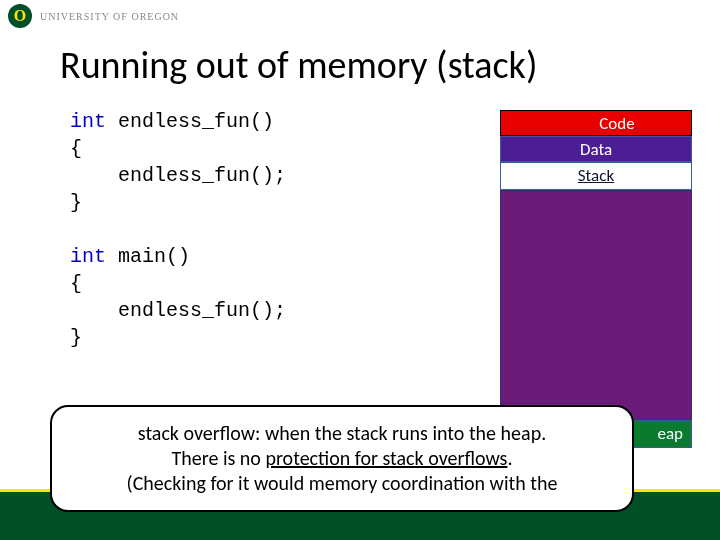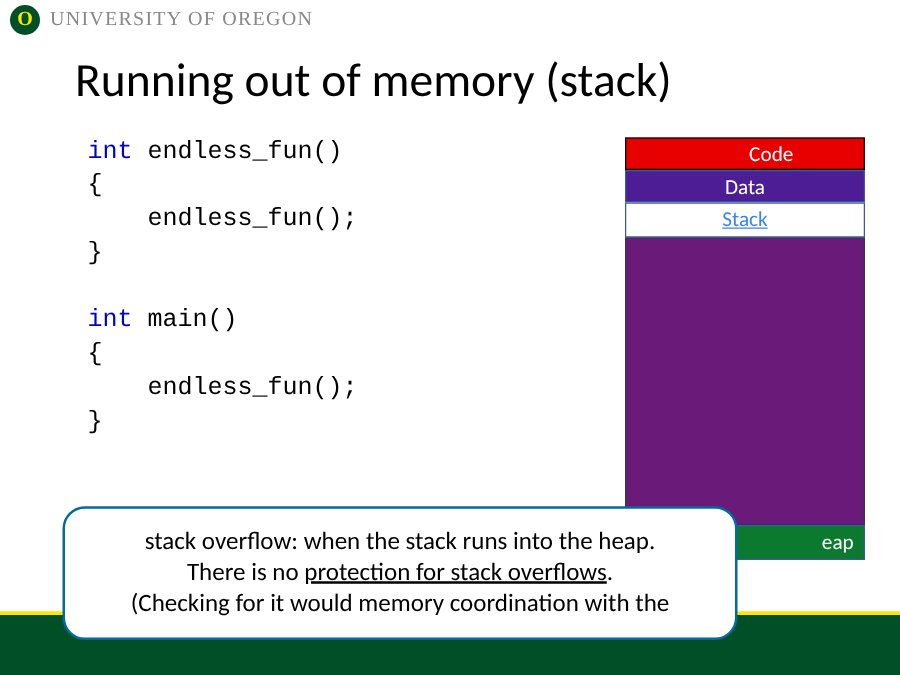--- a/index.html
+++ b/index.html
@@ -1,31 +1,31 @@
 <!DOCTYPE html>
 <html><head>
 <meta charset="utf-8">
 <style>
   * { box-sizing: border-box; margin: 0; padding: 0; }
   html, body { width: 720px; height: 540px; font-family: Calibri, Arial, sans-serif; background: #fff; overflow: hidden; }
   .slide { position: relative; width: 720px; height: 540px; background: #fff; }
   .header-strip { position: absolute; top: 0; left: 0; width: 100%; height: 32px; display: flex; align-items: center; padding-left: 8px; gap: 8px; }
   .logo-o { width: 24px; height: 24px; border-radius: 50%; background: #004F27; display: flex; align-items: center; justify-content: center; color: #FFE600; font-weight: bold; font-size: 16px; font-family: Georgia, serif; }
-  .univ-text { font-size: 16px; letter-spacing: 1px; color: #888; font-family: Georgia, serif; }
+  .univ-text { font-size: 10px; letter-spacing: 1px; color: #888; font-family: Georgia, serif; }
   .title { position: absolute; top: 42px; left: 60px; right: 20px; font-size: 38px; color: #000; font-weight: 400; }
   .code-block { position: absolute; top: 108px; left: 70px; font-family: Consolas, 'Courier New', monospace; font-size: 20px; line-height: 1.35; color: #000; white-space: pre; }
   .code-kw { color: #0000cc; }
   .mem-diagram { position: absolute; top: 110px; right: 28px; width: 192px; }
   .mem-seg { border: 1px solid #3a5b9b; text-align: center; font-size: 17px; padding: 2px 0; }
   .seg-code { background: #e60000; color: #fff; border-color: #000; height: 26px; padding-left: 42px; }
   .seg-data { background: #4c1d95; color: #fff; height: 26px; }
-  .seg-stack { background: #fff; color: #3b82f6; height: 28px; text-decoration: underline; }
+  .seg-stack { background: #fff; color: #0f172a; height: 28px; text-decoration: underline; }
   .seg-free { background: #6a1b7a; height: 230px; border-color: #2f365f; }
   .seg-heap { background: #0b7a2f; color: #fff; height: 28px; }
-  .callout { position: absolute; left: 50px; bottom: 28px; width: 540px; background: #fff; border: 2px solid #0369a1; border-radius: 18px; padding: 14px 20px; font-size: 20px; line-height: 1.25; text-align: center; z-index: 5; }
+  .callout { position: absolute; left: 50px; bottom: 28px; width: 584px; background: #fff; border: 2px solid #000000; border-radius: 18px; padding: 14px 20px; font-size: 20px; line-height: 1.25; text-align: center; z-index: 5; }
   .underline { text-decoration: underline; }
   .footer-bar { position: absolute; bottom: 0; left: 0; width: 100%; height: 48px; background: #004F27; }
   .footer-accent { position: absolute; bottom: 48px; left: 0; width: 100%; height: 3px; background: #FFE600; }
 </style>
 </head>
 <body>
 
 <div class="slide">
 
   <div class="header-strip">

